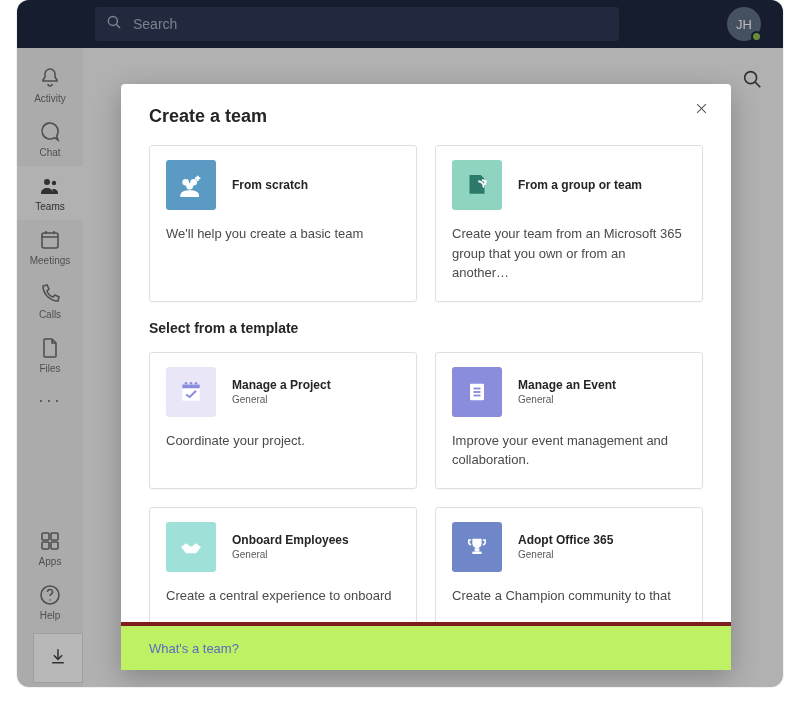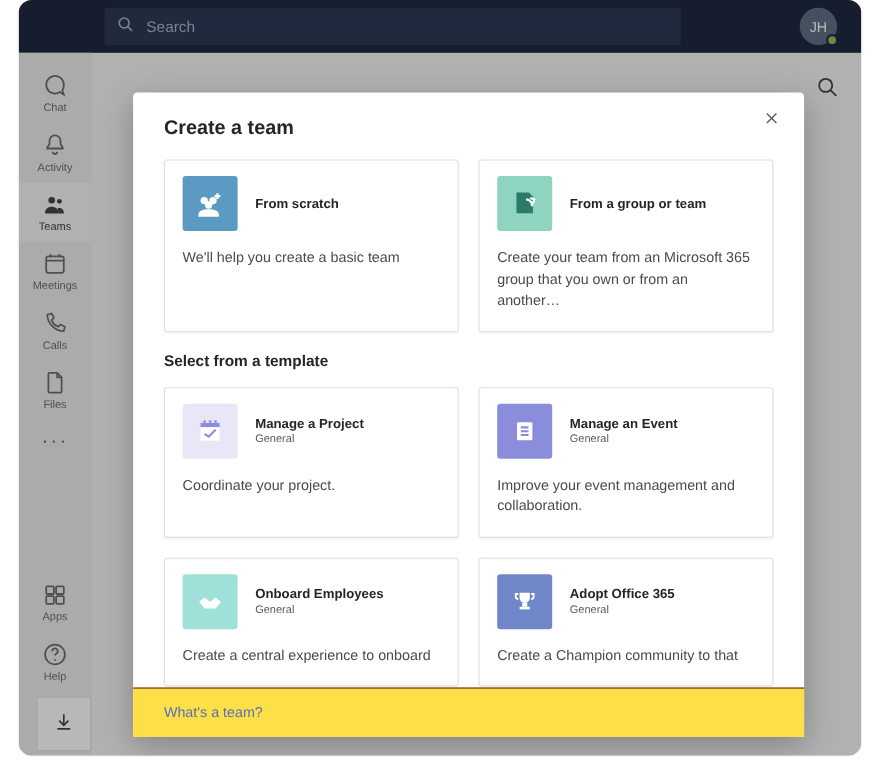--- a/index.html
+++ b/index.html
@@ -202,23 +202,23 @@
       color: #4a4a4a;
       line-height: 1.5;
     }
     .section-title {
       font-size: 14px;
       font-weight: 700;
       color: #252525;
       margin: 14px 0 16px;
     }
     .modal-footer {
-      border-top: 1px solid #7f1d1d;
+      border-top: 4px solid #7f1d1d;
       padding: 13px 28px;
-      background: #fde047;
+      background: #bef264;
     }
     .footer-link {
       color: #5b6bbf;
       font-size: 13px;
       cursor: pointer;
     }
     .ellipsis {
       font-size: 18px; letter-spacing: 2px; color: #6e6e6e;
       display:flex; align-items:center; justify-content:center;
       height: 36px; width: 66px; cursor:pointer;
@@ -244,34 +244,34 @@
       <span class="presence"></span>
     </div>
   </div>
 
   <div class="body-area">
     <div class="sidebar">
 
       <div class="sidebar-item">
         <span class="icon-slot">
           <svg viewBox="0 0 24 24">
-              <path d="M20 11a8 8 0 1 0-3.5 6.6L20 20l-1.3-3.8A7.9 7.9 0 0 0 20 11z"></path>
-            </svg>
-        </span>
-        <span class="sidebar-label">Chat</span>
-      </div>
-
-      <div class="sidebar-item">
-        <span class="icon-slot">
-          <svg viewBox="0 0 24 24">
               <path d="M12 3a5 5 0 0 0-5 5v3l-2 3v1h14v-1l-2-3V8a5 5 0 0 0-5-5z"></path>
               <path d="M10 18a2 2 0 0 0 4 0"></path>
             </svg>
         </span>
         <span class="sidebar-label">Activity</span>
+      </div>
+
+      <div class="sidebar-item">
+        <span class="icon-slot">
+          <svg viewBox="0 0 24 24">
+              <path d="M20 11a8 8 0 1 0-3.5 6.6L20 20l-1.3-3.8A7.9 7.9 0 0 0 20 11z"></path>
+            </svg>
+        </span>
+        <span class="sidebar-label">Chat</span>
       </div>
 
       <div class="sidebar-item active">
         <span class="icon-slot">
           <svg viewBox="0 0 24 24" class="filled">
               <circle cx="9" cy="8" r="3"></circle>
               <circle cx="16" cy="9" r="2.2"></circle>
               <path d="M3 19c0-3 3-5 6-5s6 2 6 5v1H3z"></path>
               <path d="M15 19v1h5v-1c0-2.2-1.8-4-4-4-.6 0-1.2.1-1.7.3"></path>
             </svg>

